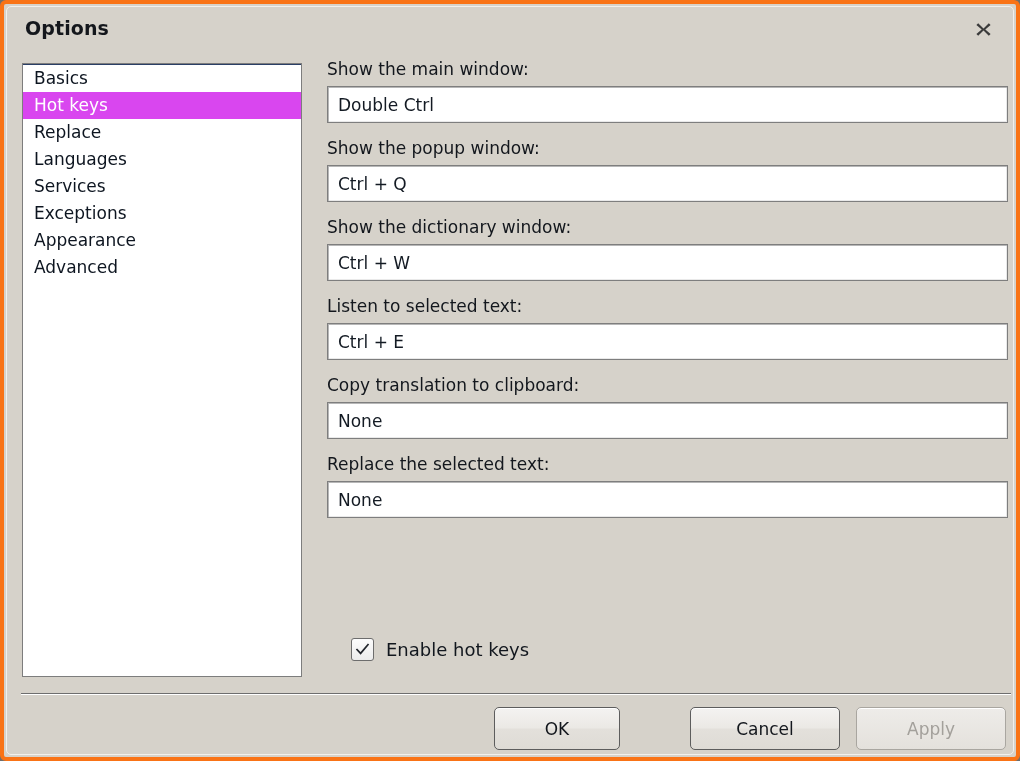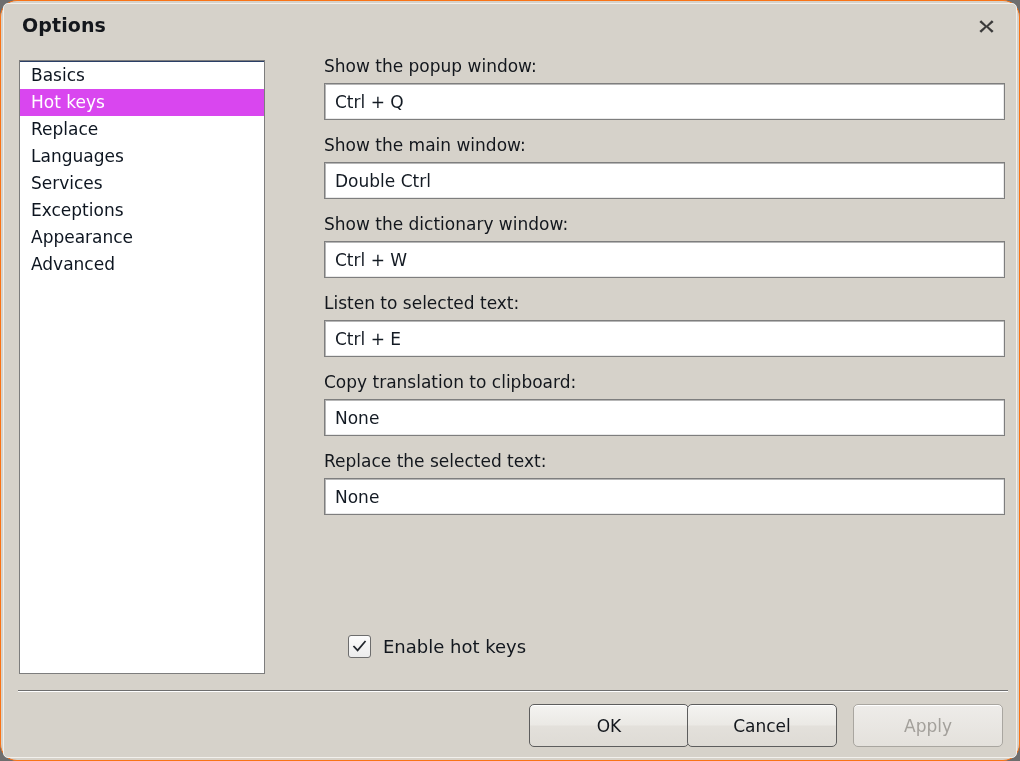--- a/index.html
+++ b/index.html
@@ -15,22 +15,22 @@
   }
 
   
   #dialog-window {
     position: absolute;
     left: 0; top: 0;
     width: 1020px;
     height: 761px;
     box-sizing: border-box;
     background: #d6d2ca;
-    border: 1px solid #f97316;
-    border-radius: 17px;
+    border: 4px solid #f97316;
+    border-radius: 6px;
   }
   #dialog-inner {
     position: absolute;
     left: 2px; top: 2px;
     right: 2px; bottom: 2px;
     background: #d6d2ca;
     border: 1px solid #f2f0ec;
     border-radius: 5px;
     box-sizing: border-box;
   }
@@ -62,21 +62,21 @@
     justify-content: center;
     cursor: pointer;
   }
   #close-button svg { display: block; }
 
   
   #category-list {
     position: absolute;
     left: 15px;
     top: 56px;
-    width: 246px;
+    width: 280px;
     height: 614px;
     background: #ffffff;
     border: 1px solid #7d7d7d;
     box-sizing: border-box;
     overflow: hidden;
   }
   #category-list .list-inner {
     position: absolute;
     left: 0; top: 0; right: 0;
     border-top: 1px solid #2a3f66;
@@ -189,21 +189,21 @@
     color: #13171d;
     cursor: pointer;
     white-space: nowrap;
   }
   .dlg-button.disabled {
     color: #a3a09b;
     border-color: #a9a6a0;
     cursor: default;
     background: linear-gradient(to bottom, #eeece9 0%, #e4e1dc 100%);
   }
-  #ok-button     { left: 525px; width: 160px; }
+  #ok-button     { left: 487px; width: 126px; }
   #cancel-button { left: 683px; width: 150px; }
   #apply-button  { left: 849px; width: 150px; }
 </style>
 </head>
 <body>
 
 <div id="dialog-window">
   <div id="dialog-inner">
 
     <div id="title-bar">
@@ -223,26 +223,26 @@
           <div class="list-item">Languages</div>
           <div class="list-item">Services</div>
           <div class="list-item">Exceptions</div>
           <div class="list-item">Appearance</div>
           <div class="list-item">Advanced</div>
         </div>
     </div>
 
     <div id="settings-pane">
         <div class="field-group">
+          <div class="field-label">Show the main window:</div>
+          <div class="field-input">Double Ctrl</div>
+        </div>
+        <div class="field-group">
           <div class="field-label">Show the popup window:</div>
           <div class="field-input">Ctrl + Q</div>
-        </div>
-        <div class="field-group">
-          <div class="field-label">Show the main window:</div>
-          <div class="field-input">Double Ctrl</div>
         </div>
         <div class="field-group">
           <div class="field-label">Show the dictionary window:</div>
           <div class="field-input">Ctrl + W</div>
         </div>
         <div class="field-group">
           <div class="field-label">Listen to selected text:</div>
           <div class="field-input">Ctrl + E</div>
         </div>
         <div class="field-group">

